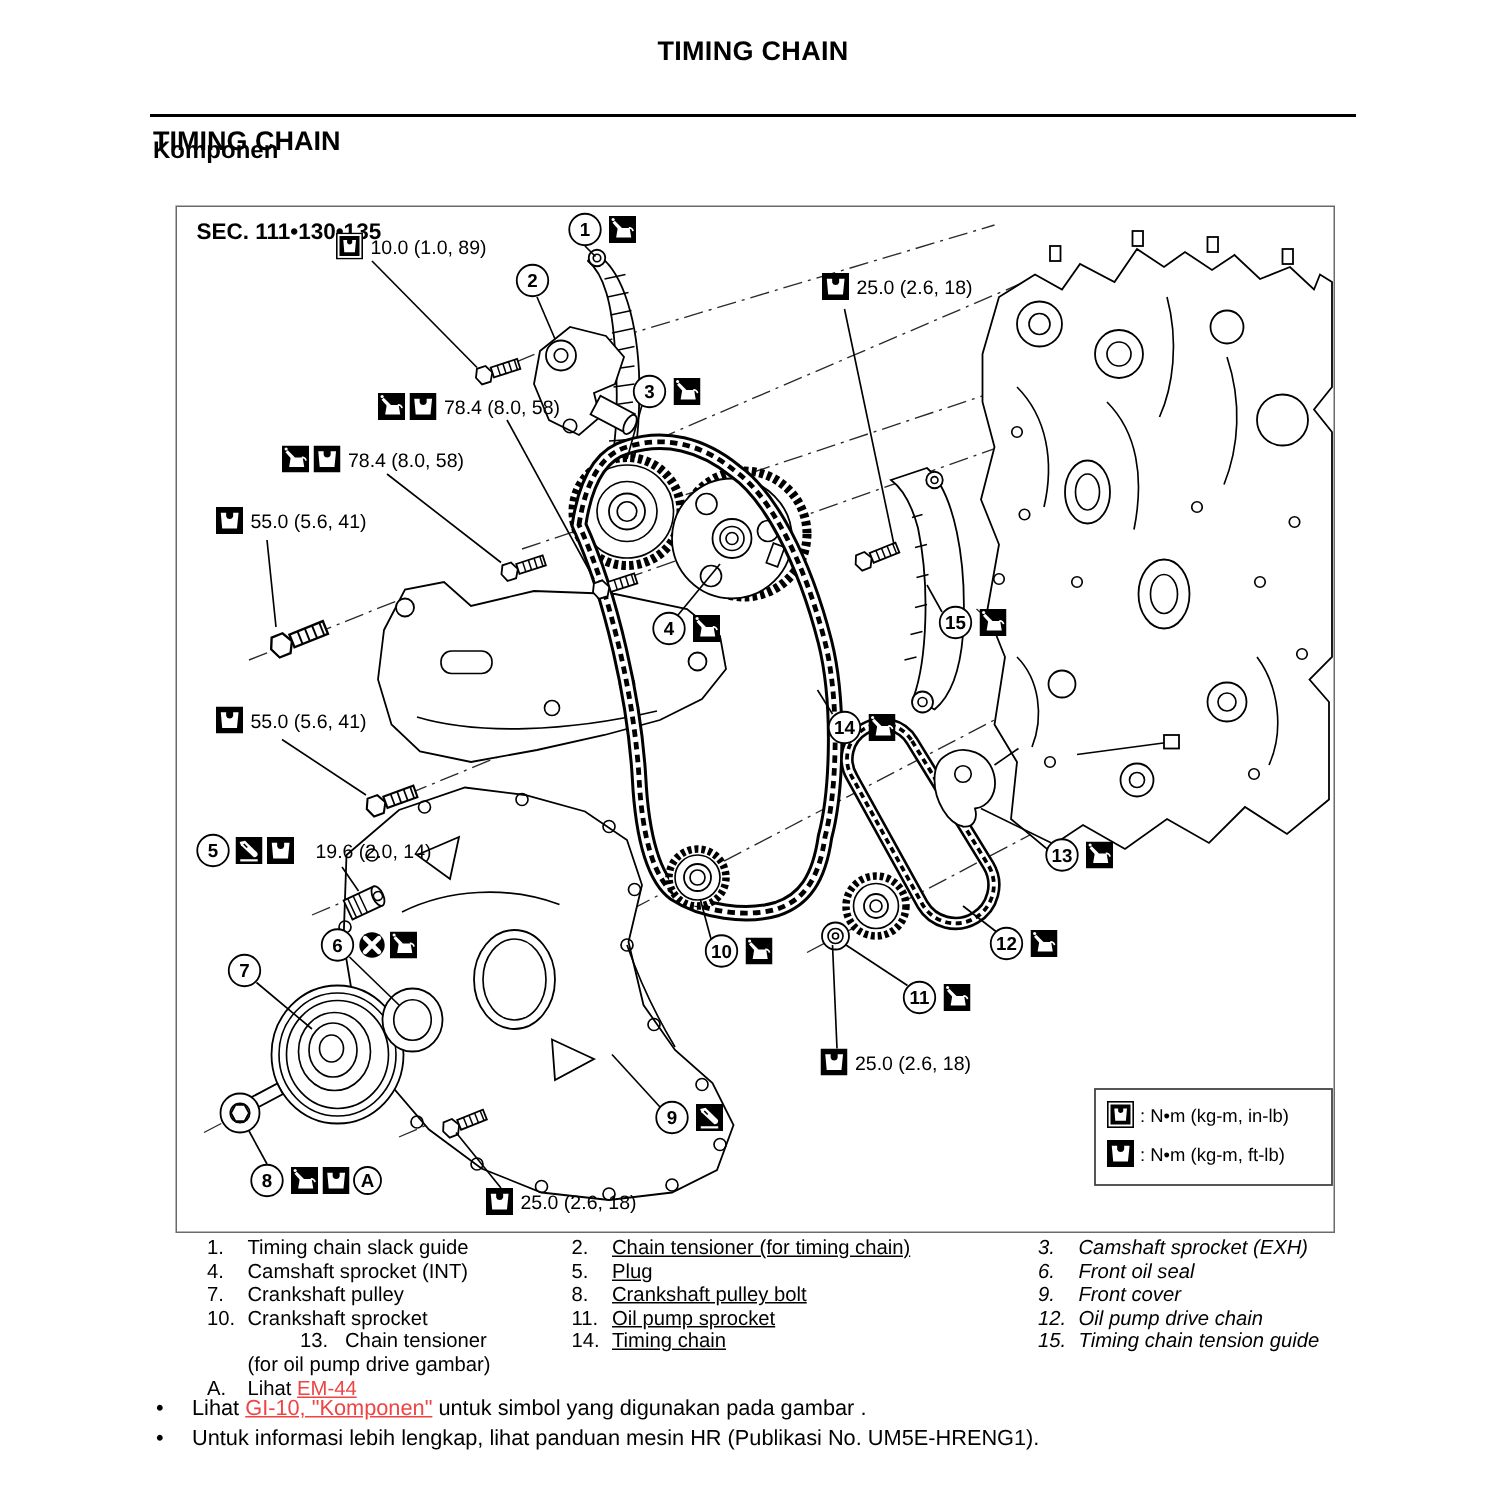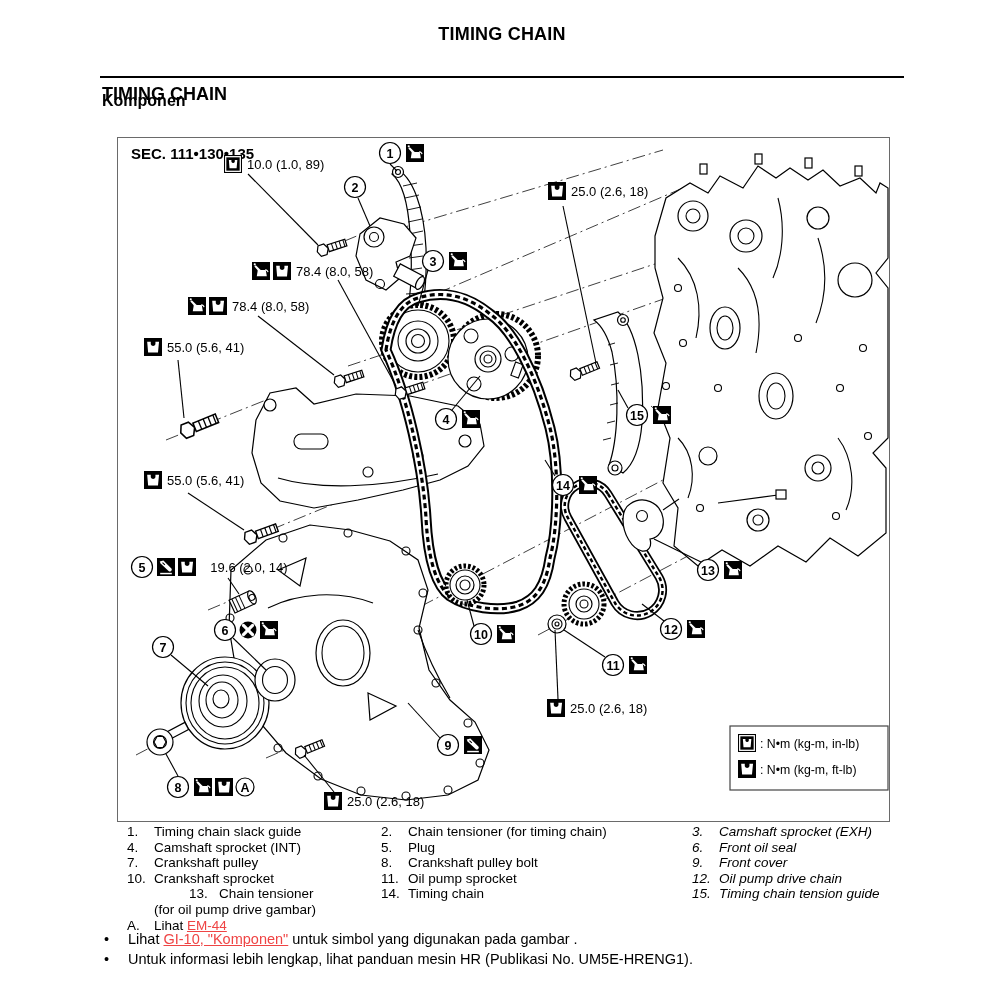--- a/index.html
+++ b/index.html
@@ -465,30 +465,30 @@
     <rect x="612" y="588" width="158" height="64" fill="#fff" stroke="#444" stroke-width="1.2"></rect>
     <use href="#ic-wrb" x="620" y="596" width="18" height="18"></use>
     <text class="lg" x="642" y="610">: N•m (kg-m, in-lb)</text>
     <use href="#ic-wr" x="620" y="622" width="18" height="18"></use>
     <text class="lg" x="642" y="636">: N•m (kg-m, ft-lb)</text>
   </g>
 </svg>
 </div>
 
 <div class="abs parts">
-  <div class="pcol" style="left:127px;">
+  <div class="pcol" style="left:138px;">
     <div class="prow"><span class="pnum">1.</span><span>Timing chain slack guide</span></div>
     <div class="prow"><span class="pnum">4.</span><span>Camshaft sprocket (INT)</span></div>
     <div class="prow"><span class="pnum">7.</span><span>Crankshaft pulley</span></div>
     <div class="prow"><span class="pnum">10.</span><span>Crankshaft sprocket</span></div>
     <div class="prow ind1"><span class="pnum" style="width:30px">13.</span><span>Chain tensioner</span></div>
     <div class="prow ind2"><span>(for oil pump drive gambar)</span></div>
     <div class="prow"><span class="pnum">A.</span><span>Lihat </span><a class="glink">EM-44</a></div>
   </div>
-  <div class="pcol" style="left:381px;">
+  <div class="pcol" style="left:381px;text-decoration:underline;">
     <div class="prow"><span class="pnum">2.</span><span>Chain tensioner (for timing chain)</span></div>
     <div class="prow"><span class="pnum">5.</span><span>Plug</span></div>
     <div class="prow"><span class="pnum">8.</span><span>Crankshaft pulley bolt</span></div>
     <div class="prow"><span class="pnum">11.</span><span>Oil pump sprocket</span></div>
     <div class="prow"><span class="pnum">14.</span><span>Timing chain</span></div>
   </div>
   <div class="pcol" style="left:692px;font-style:italic;">
     <div class="prow"><span class="pnum">3.</span><span>Camshaft sprocket (EXH)</span></div>
     <div class="prow"><span class="pnum">6.</span><span>Front oil seal</span></div>
     <div class="prow"><span class="pnum">9.</span><span>Front cover</span></div>

